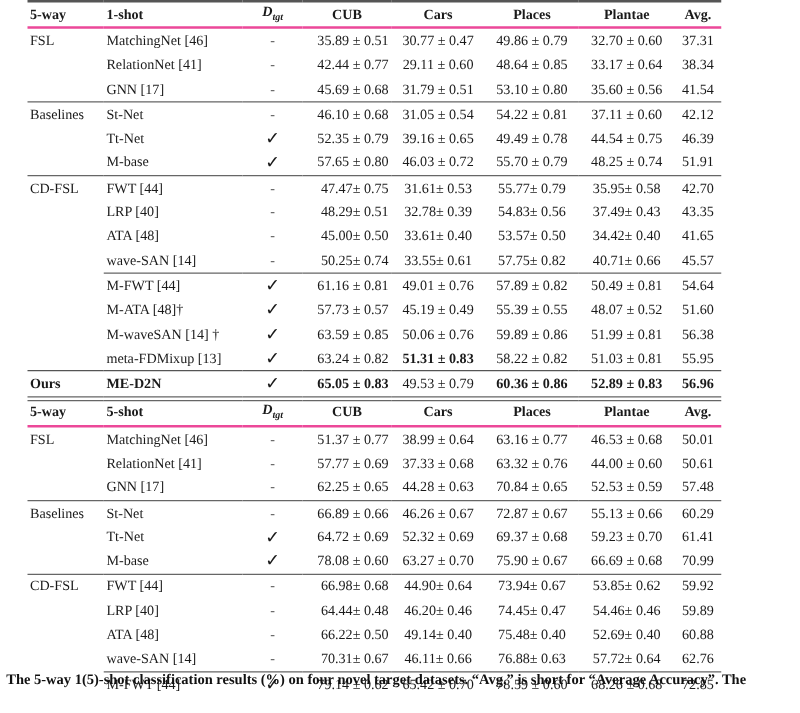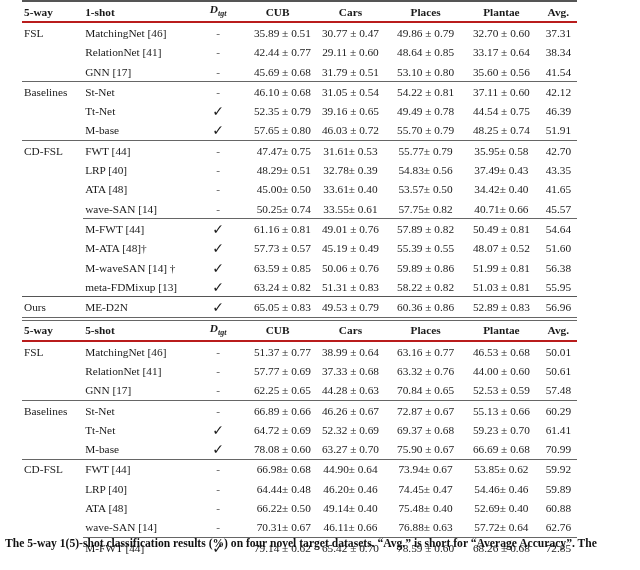--- a/index.html
+++ b/index.html
@@ -22,23 +22,23 @@
   }
   th { font-weight: bold; }
   .c-way { width: 62px; text-align: left; padding-left: 4px; }
   .c-method { width: 112px; text-align: left; margin-top: 13px; }
   .c-dtgt { width: 54px; text-align: center; }
   .c-cub { width: 70px; text-align: right; }
   .c-cars { width: 76px; text-align: center; }
   .c-places { width: 76px; text-align: center; }
   .c-plantae { width: 78px; text-align: center; }
   .c-avg { width: 36px; text-align: center; }
-  .bold { font-weight: normal; }
+  .bold { font-weight: bold; }
   tr.top-border td, tr.top-border th { border-top: 2px solid #555; }
-  tr.head th { border-bottom: 2px solid #b91c1c; text-align: center; }
+  tr.head th { border-bottom: 2px solid #ec4899; text-align: center; }
   tr.head th.c-way, tr.head th.c-method { text-align: left; }
   tr.group-sep td { border-top: 1.5px solid #666; }
   tr.sub-sep td.sub { border-top: 1.5px solid #666; }
   tr.ours td { border-top: 1.5px solid #555; border-bottom: 1.5px solid #555; }
   tr.double-sep th { border-top: 4px double #666; }
   .check { font-family: "DejaVu Sans", sans-serif; font-size: 14px; }
   .dash { color: #555; }
   .dtgt-head i { font-style: italic; }
   .dtgt-head sub { font-size: 8px; font-style: italic; }
   .caption {

